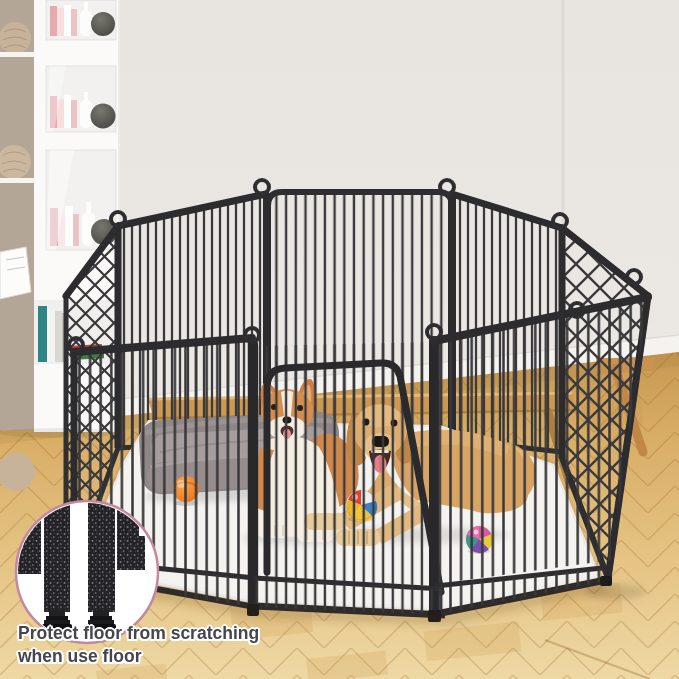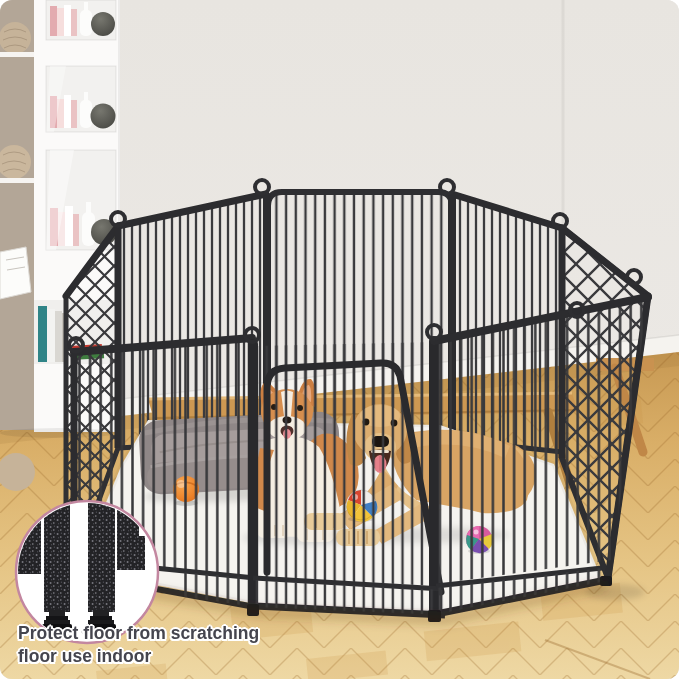--- a/index.html
+++ b/index.html
@@ -1,17 +1,17 @@
 <!DOCTYPE html>
 <html><head>
 <meta charset="utf-8">
 <style>
   html,body{margin:0;padding:0;background:#fff;}
   .stage{position:relative;width:679px;height:679px;overflow:hidden;background:#e9e6e2;
-         font-family:"Liberation Sans", sans-serif;border-radius:12px;}
+         font-family:"Liberation Sans", sans-serif;}
   .stage svg{position:absolute;left:0;top:0;}
   .caption{position:absolute;left:18px;top:622px;width:330px;
            font-weight:bold;font-size:17.5px;line-height:23px;color:#45454e;letter-spacing:0px;
            text-shadow:-1.5px -1.5px 0 #fff,1.5px -1.5px 0 #fff,-1.5px 1.5px 0 #fff,1.5px 1.5px 0 #fff,
                        0 -2px 0 #fff,0 2px 0 #fff,-2px 0 0 #fff,2px 0 0 #fff;}
 </style>
 </head>
 <body>
 
 <div class="stage">
@@ -360,15 +360,15 @@
         <rect x="86" y="624" width="30" height="6" rx="2" fill="#0e0e10"></rect>
       </g>
       <ellipse cx="57" cy="632" rx="20" ry="4" fill="rgba(0,0,0,0.15)"></ellipse>
       <ellipse cx="101" cy="632" rx="20" ry="4" fill="rgba(0,0,0,0.15)"></ellipse>
     </g>
   </g>
 </svg>
 
 <div class="caption">
   <div>Protect floor from scratching</div>
-  <div>floor use indoor</div>
+  <div>when use floor</div>
 </div>
 </div>
 
 </body></html>

